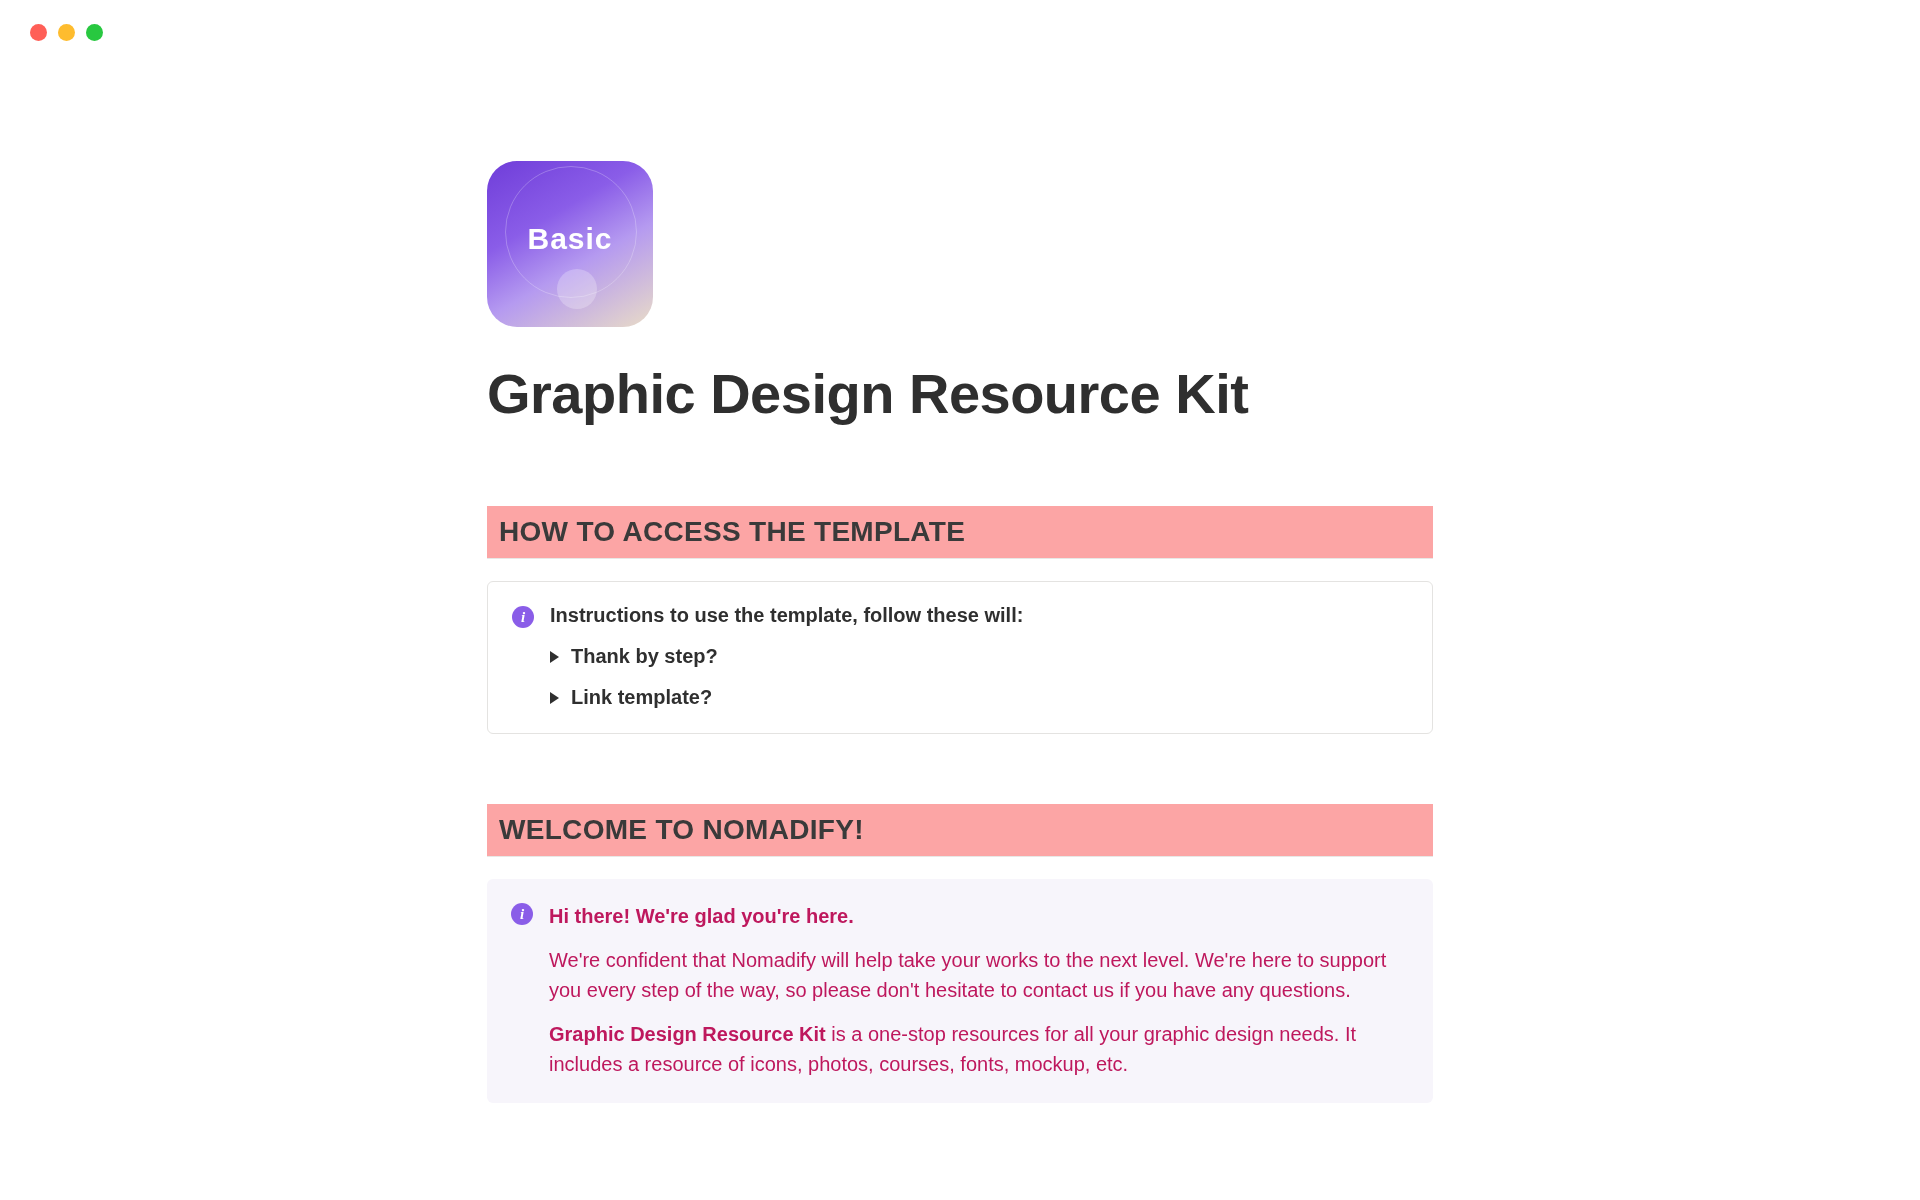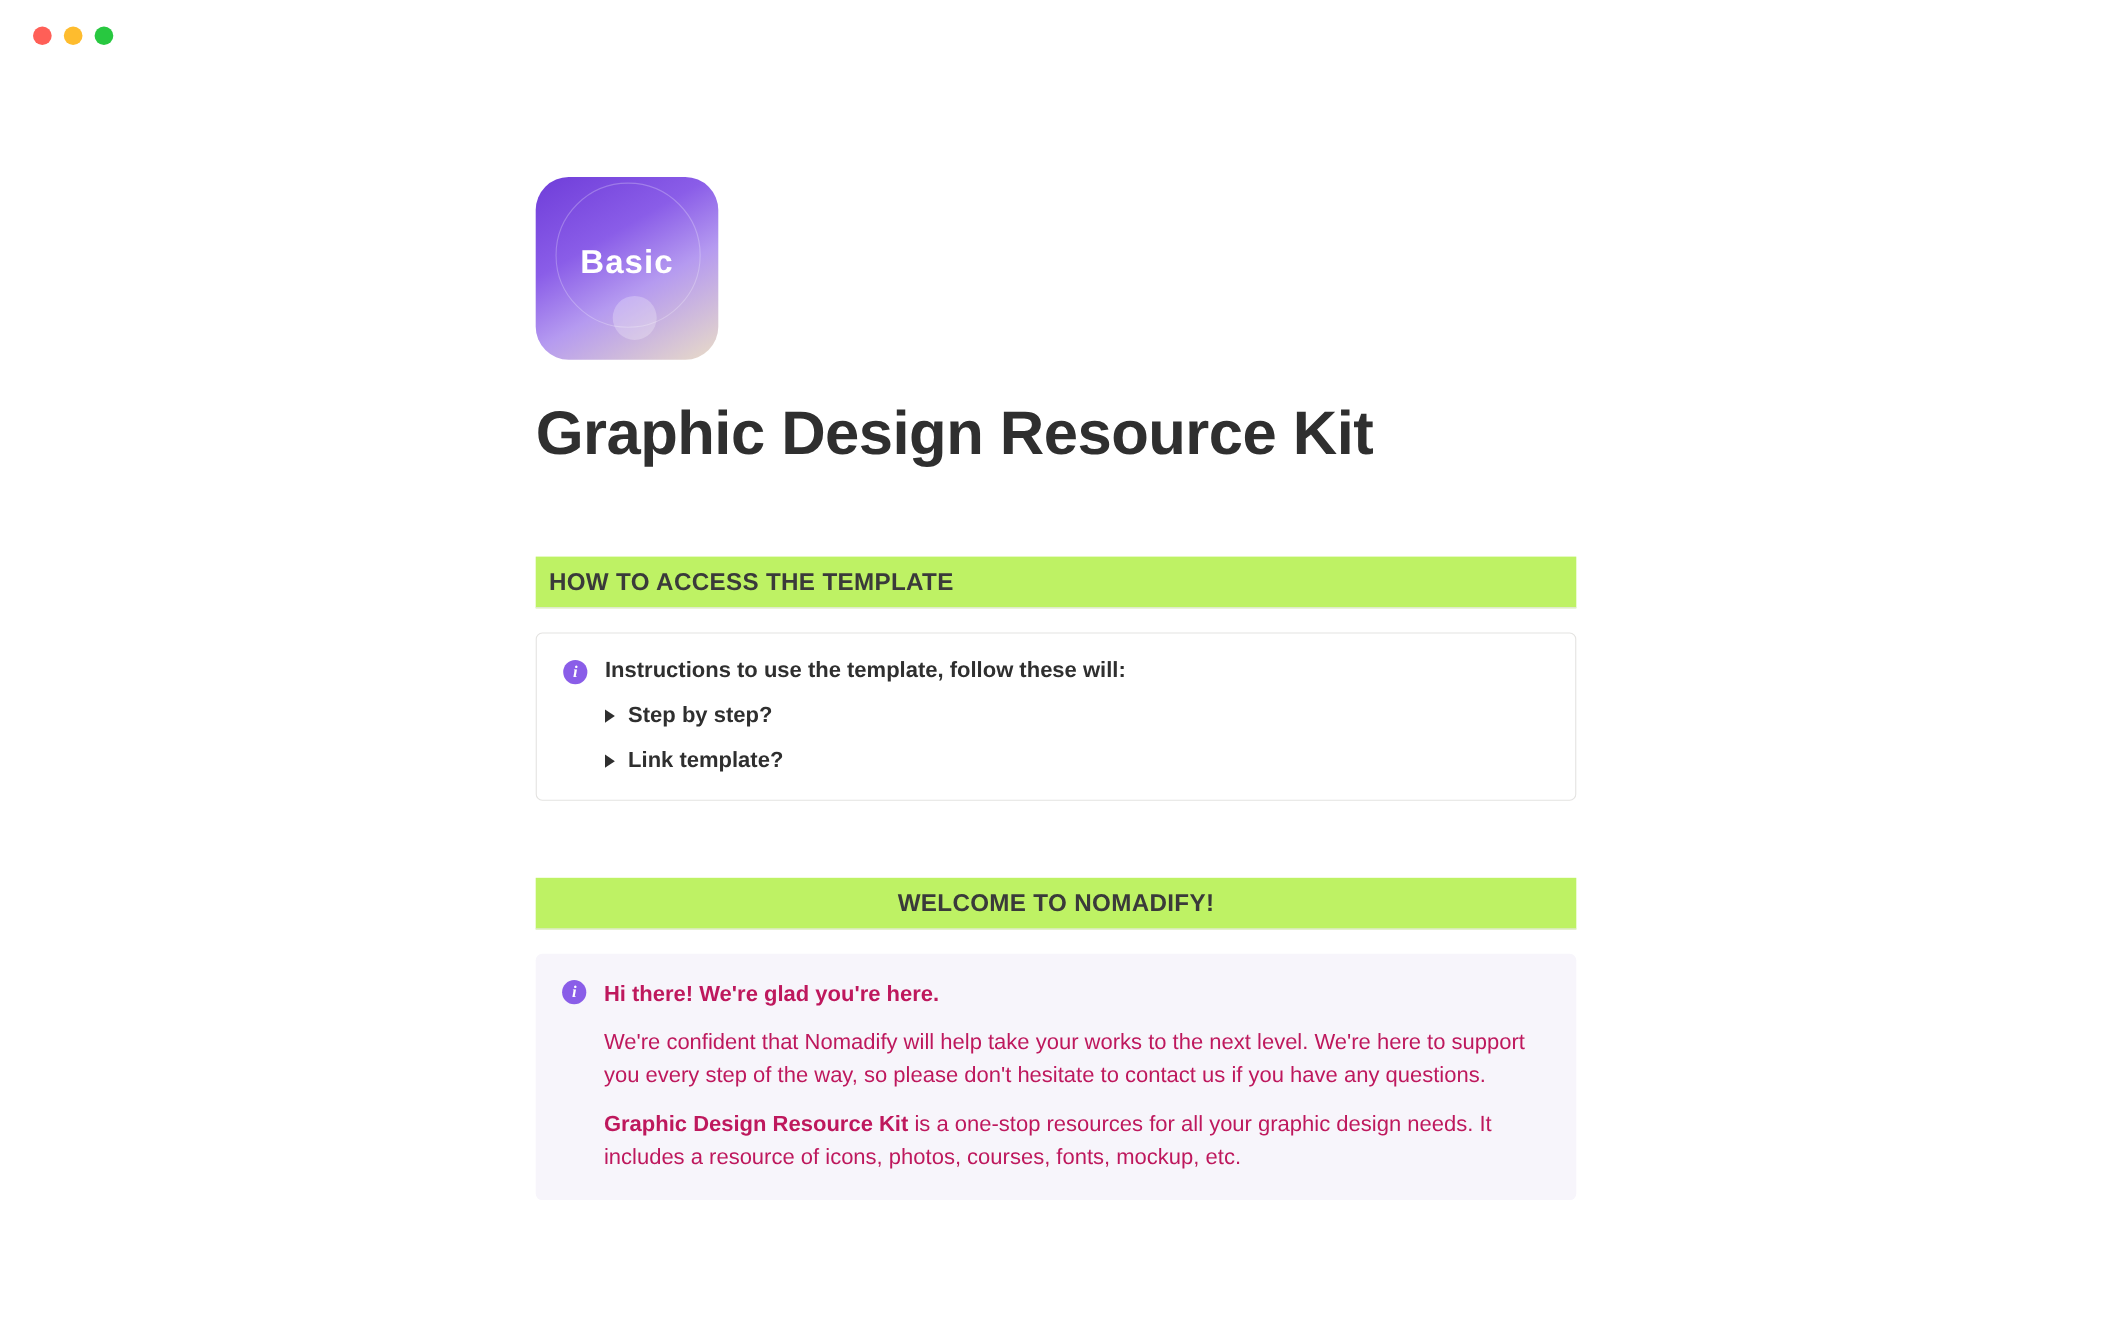--- a/index.html
+++ b/index.html
@@ -69,30 +69,30 @@
 
   .page-title {
     font-size: 56px;
     font-weight: 700;
     color: #2f2f2f;
     margin-top: 34px;
     letter-spacing: -0.5px;
   }
 
   .section-header {
-    background: #bef264;
+    background: #fca5a5;
     padding: 10px 12px;
-    font-size: 22px;
+    font-size: 28px;
     font-weight: 700;
     color: #3a3a3a;
     margin-top: 80px;
     border-bottom: 1px solid #e8e8e6;
     letter-spacing: 0.3px;
   }
-  .section-header.second { margin-top: 70px; text-align: center; }
+  .section-header.second { margin-top: 70px; }
 
   .callout {
     border: 1px solid #e4e3e1;
     border-radius: 6px;
     margin-top: 22px;
     padding: 22px 24px 24px 24px;
     display: flex;
     gap: 16px;
   }
   .callout.purple-bg {
@@ -168,21 +168,21 @@
   <h1 class="page-title">Graphic Design Resource Kit</h1>
 
   <div class="section-header">HOW TO ACCESS THE TEMPLATE</div>
 
   <div class="callout">
     <div class="info-icon">i</div>
     <div class="callout-body">
       <div class="callout-heading">Instructions to use the template, follow these will:</div>
       <div class="toggle-row">
         <span class="toggle-arrow"></span>
-        <span class="toggle-label">Step by step?</span>
+        <span class="toggle-label">Thank by step?</span>
       </div>
       <div class="toggle-row">
         <span class="toggle-arrow"></span>
         <span class="toggle-label">Link template?</span>
       </div>
     </div>
   </div>
 
   <div class="section-header second">WELCOME TO NOMADIFY!</div>
 

